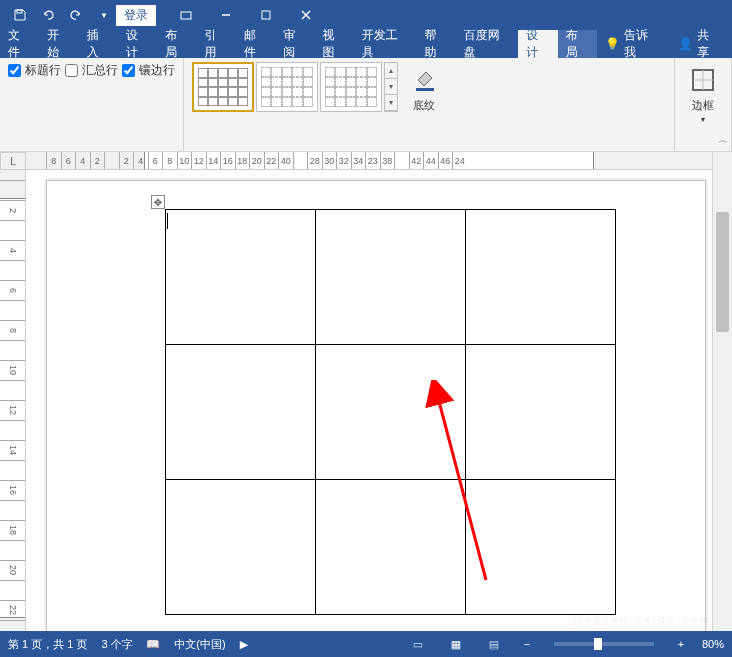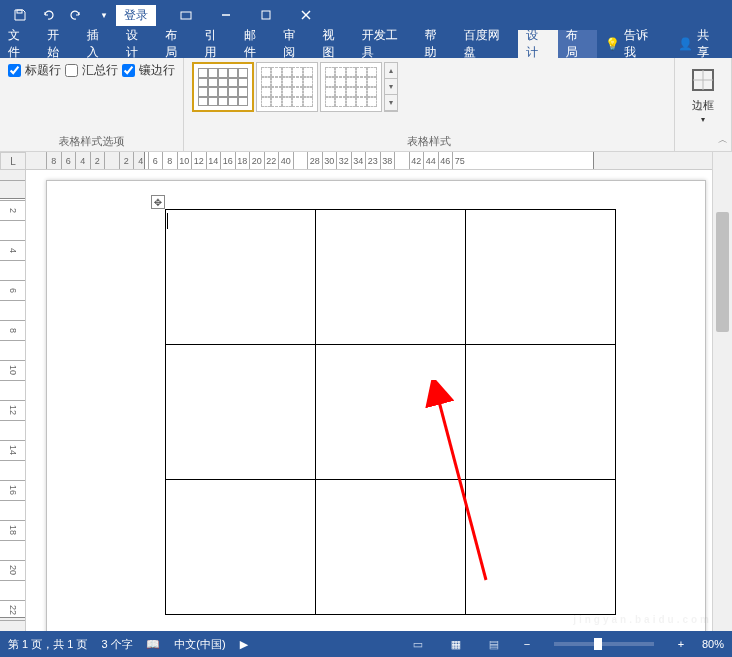--- a/index.html
+++ b/index.html
@@ -165,21 +165,20 @@
         <label class="checkbox-item">
             <input type="checkbox" style="">
             <span>汇总行</span>
           </label>
         <label class="checkbox-item">
             <input type="checkbox" checked="" style="">
             <span>镶边行</span>
           </label>
       </div>
     </div>
-    <div class="ribbon-group-label">表格样式选项</div>
   </div>
 
   <div class="ribbon-group" style="flex:1">
     <div class="ribbon-group-content">
       <div class="style-gallery">
         <div class="style-item selected">
             <div class="style-grid">
               <div></div>
               <div></div>
               <div></div>
@@ -249,22 +248,30 @@
               <div></div>
               <div></div>
             </div>
           </div>
         <div class="gallery-more">
             <div>▴</div>
             <div>▾</div>
             <div>▾</div>
           </div>
       </div>
-    </div>
-    <div class="ribbon-group-label">表格样式</div>
+      <div class="ribbon-btn">
+        <div class="icon-large">
+            <svg width="28" height="28" viewBox="0 0 28 28">
+              <path d="M8 14 L16 6 L22 12 L14 20 Z" fill="#ccc" stroke="#666"></path>
+              <rect x="6" y="22" width="18" height="3" fill="#2b579a"></rect>
+            </svg>
+          </div>
+        <span>底纹</span>
+      </div>
+    </div>
   </div>
 
   <div class="ribbon-group">
     <div class="ribbon-group-content">
       <div class="ribbon-btn">
         <div class="icon-large">
             <svg width="28" height="28" viewBox="0 0 28 28">
               <rect x="4" y="4" width="20" height="20" fill="none" stroke="#666" stroke-width="2"></rect>
               <line x1="4" y1="14" x2="24" y2="14" stroke="#bbb"></line>
               <line x1="14" y1="4" x2="14" y2="24" stroke="#bbb"></line>
@@ -304,21 +311,21 @@
       <div class="hruler-tick">28</div>
       <div class="hruler-tick">30</div>
       <div class="hruler-tick">32</div>
       <div class="hruler-tick">34</div>
       <div class="hruler-tick">23</div>
       <div class="hruler-tick">38</div>
       <div class="hruler-tick"></div>
       <div class="hruler-tick">42</div>
       <div class="hruler-tick">44</div>
       <div class="hruler-tick">46</div>
-      <div class="hruler-tick">75</div>
+      <div class="hruler-tick">24</div>
     </div>
 </div>
 <div class="vruler">
   <div class="vruler-white"></div>
   <div class="vruler-inner" id="vruler-ticks">
       <div class="vruler-tick" style="height: 20px;"></div>
       <div class="vruler-tick" style="height: 20px;">2</div>
       <div class="vruler-tick" style="height: 20px;"></div>
       <div class="vruler-tick" style="height: 20px;">4</div>
       <div class="vruler-tick" style="height: 20px;"></div>

